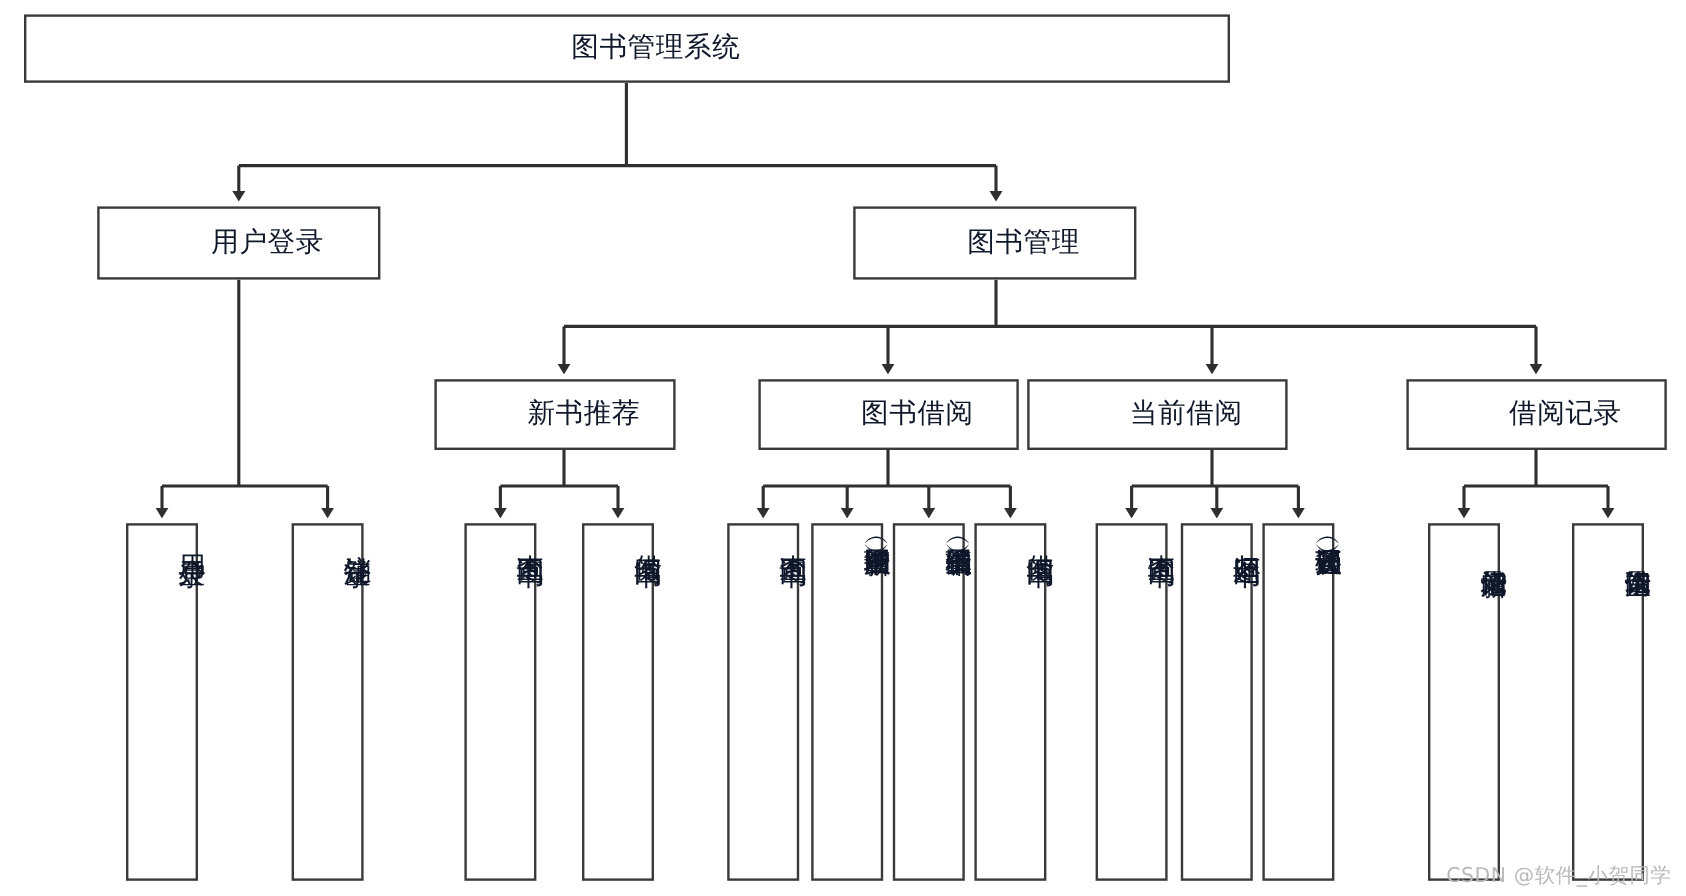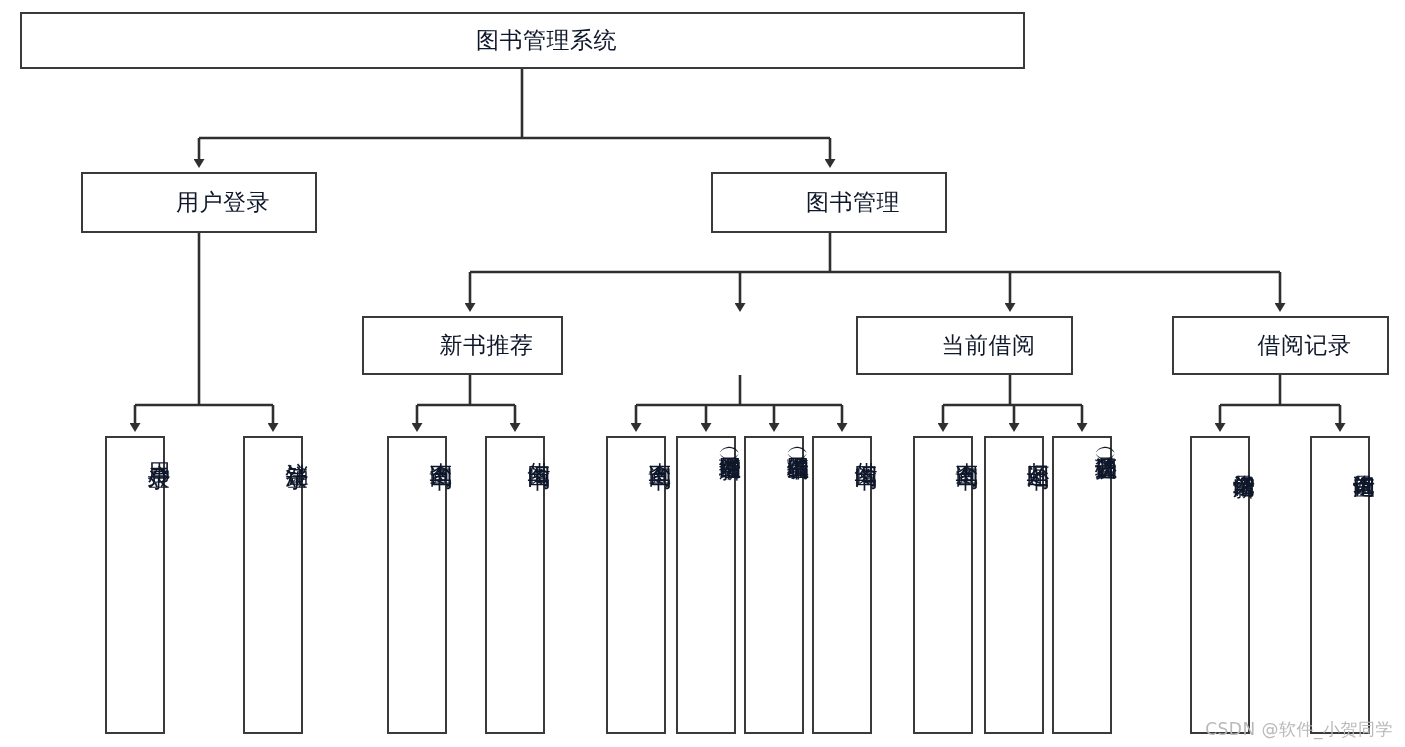--- a/index.html
+++ b/index.html
@@ -135,20 +135,23 @@
   <div class="node h-node" style="left:81px; top:172px; width:236px; height:61px;">
     <span class="node-label">用户登录</span>
   </div>
   <div class="node h-node" style="left:711px; top:172px; width:236px; height:61px;">
     <span class="node-label">图书管理</span>
   </div>
 
   <div class="node h-node" style="left:362px; top:316px; width:201px; height:59px;">
     <span class="node-label">新书推荐</span>
   </div>
+  <div class="node h-node" style="left:632px; top:316px; width:217px; height:59px;">
+    <span class="node-label">图书借阅</span>
+  </div>
   <div class="node h-node" style="left:856px; top:316px; width:217px; height:59px;">
     <span class="node-label">当前借阅</span>
   </div>
   <div class="node h-node" style="left:1172px; top:316px; width:217px; height:59px;justify-content:center;">
     <span class="node-label">借阅记录</span>
   </div>
 
   <div class="node v-node" style="left:105px; top:436px; width:60px; height:298px;">
     <span class="node-label">用户登录</span>
   </div>

